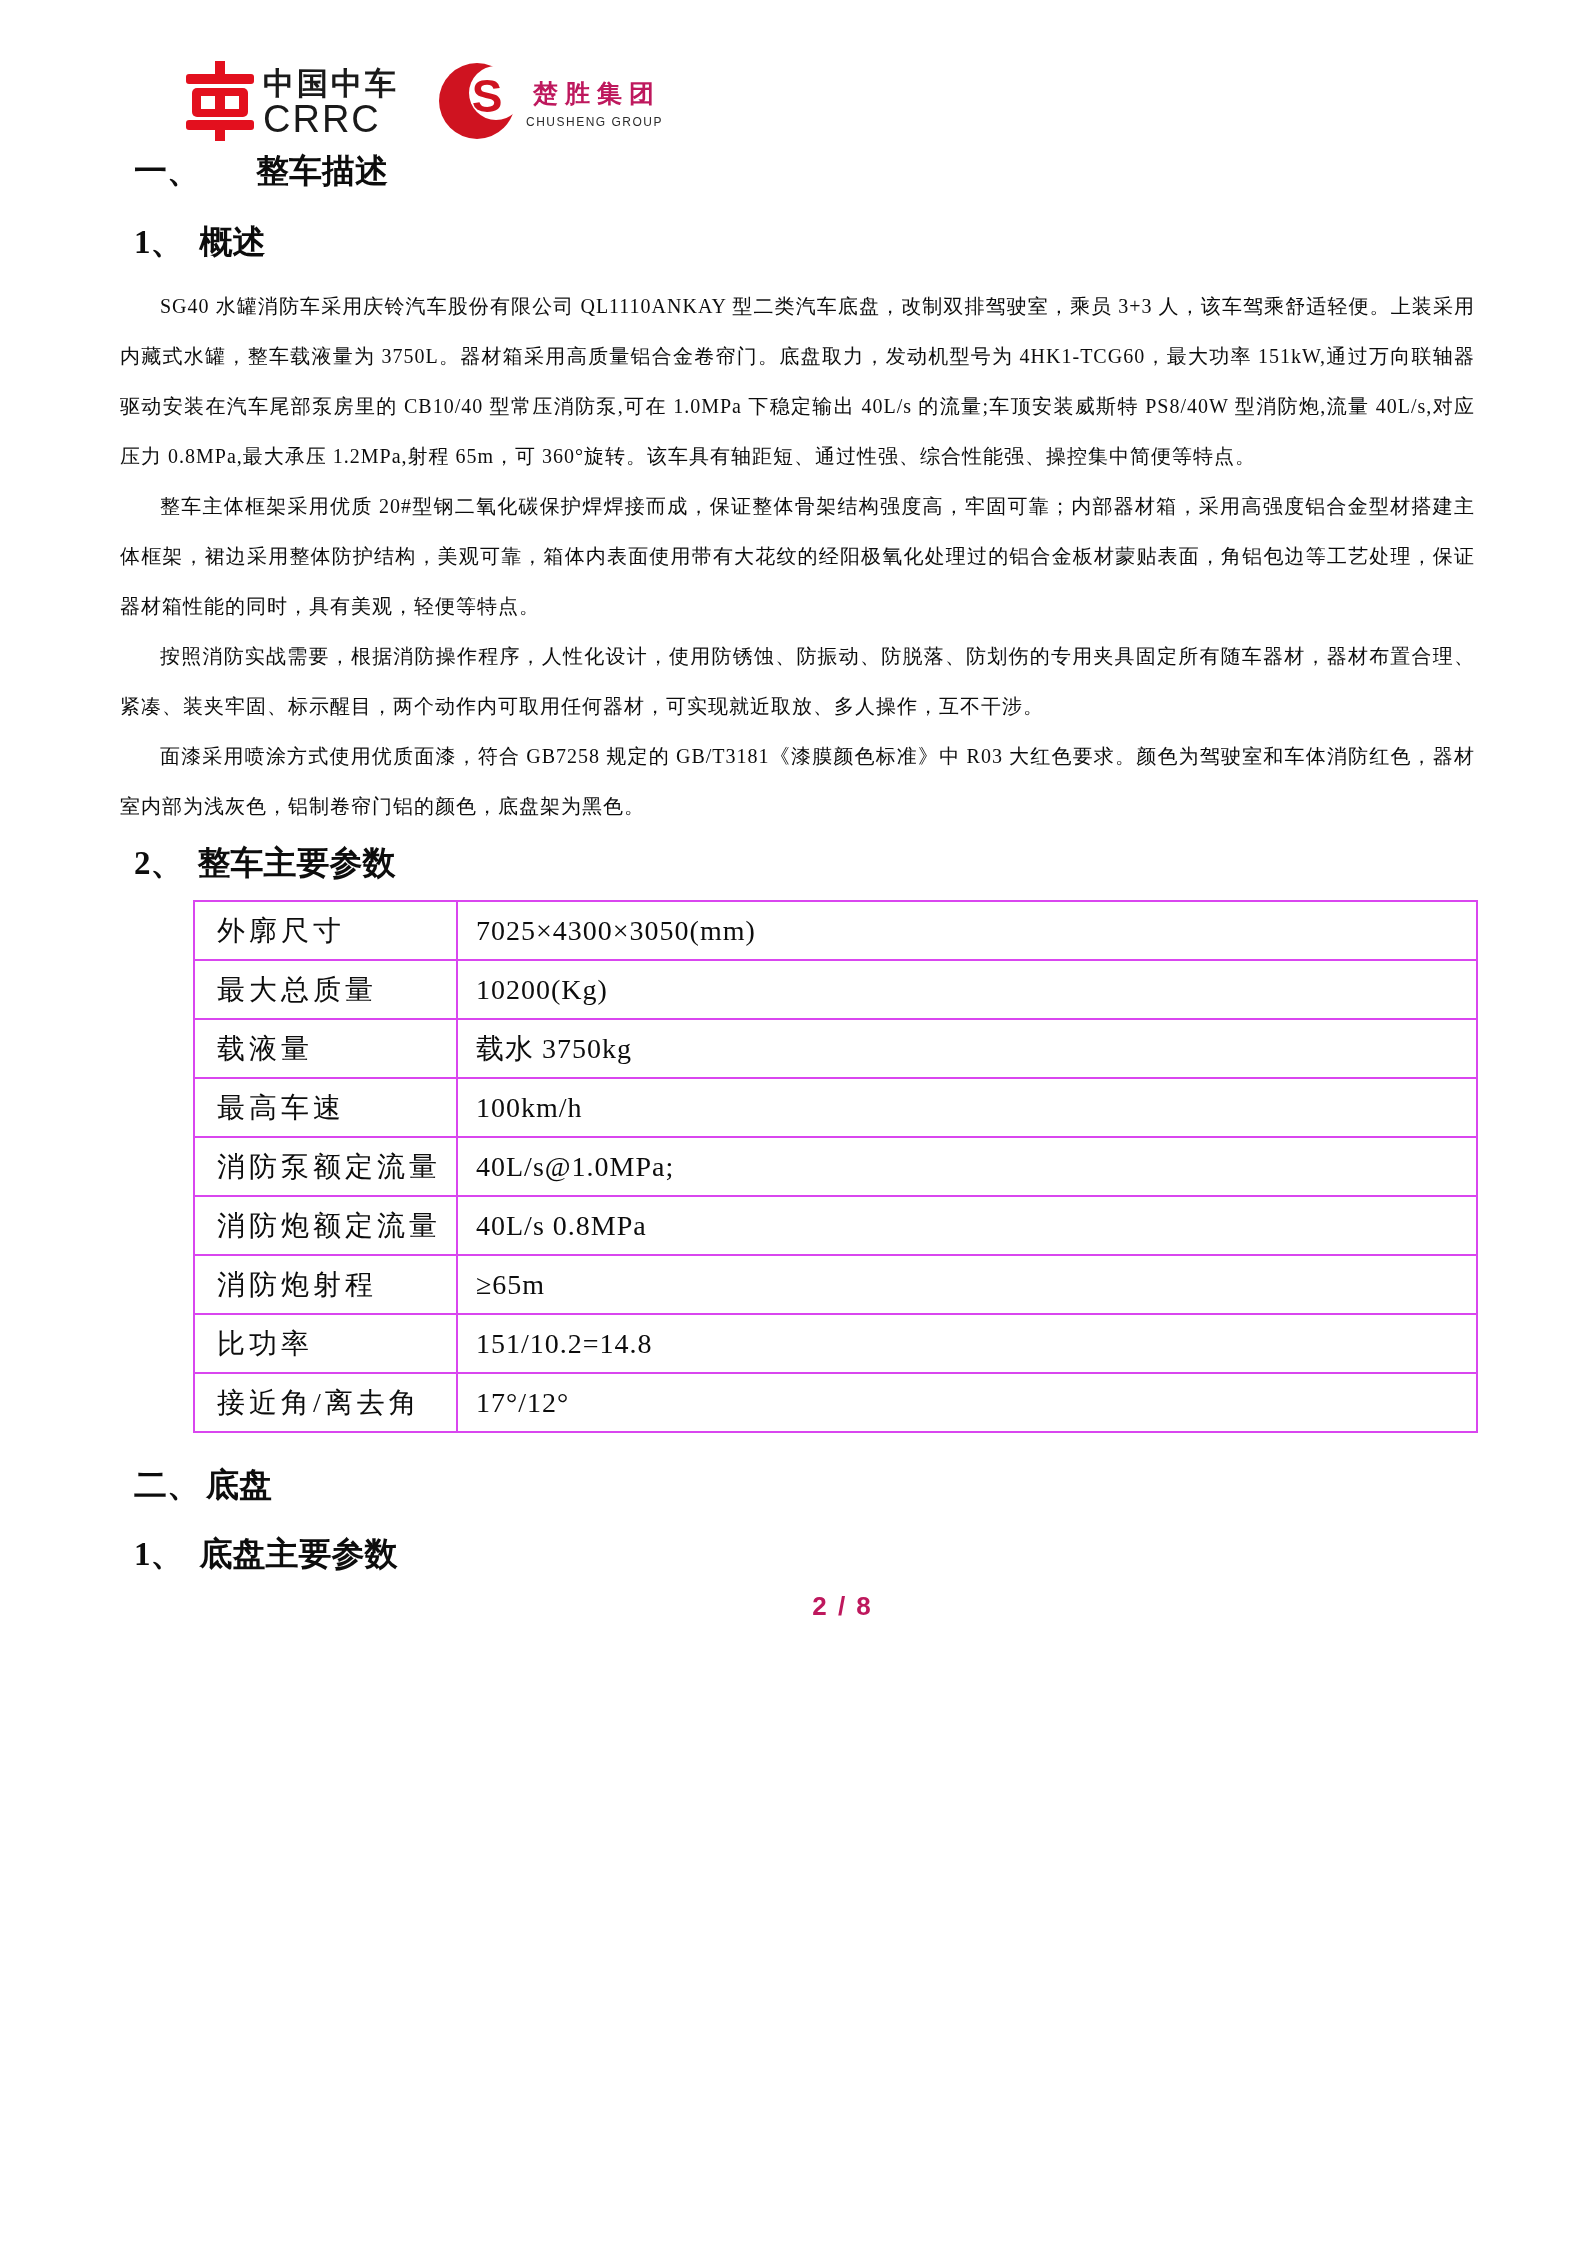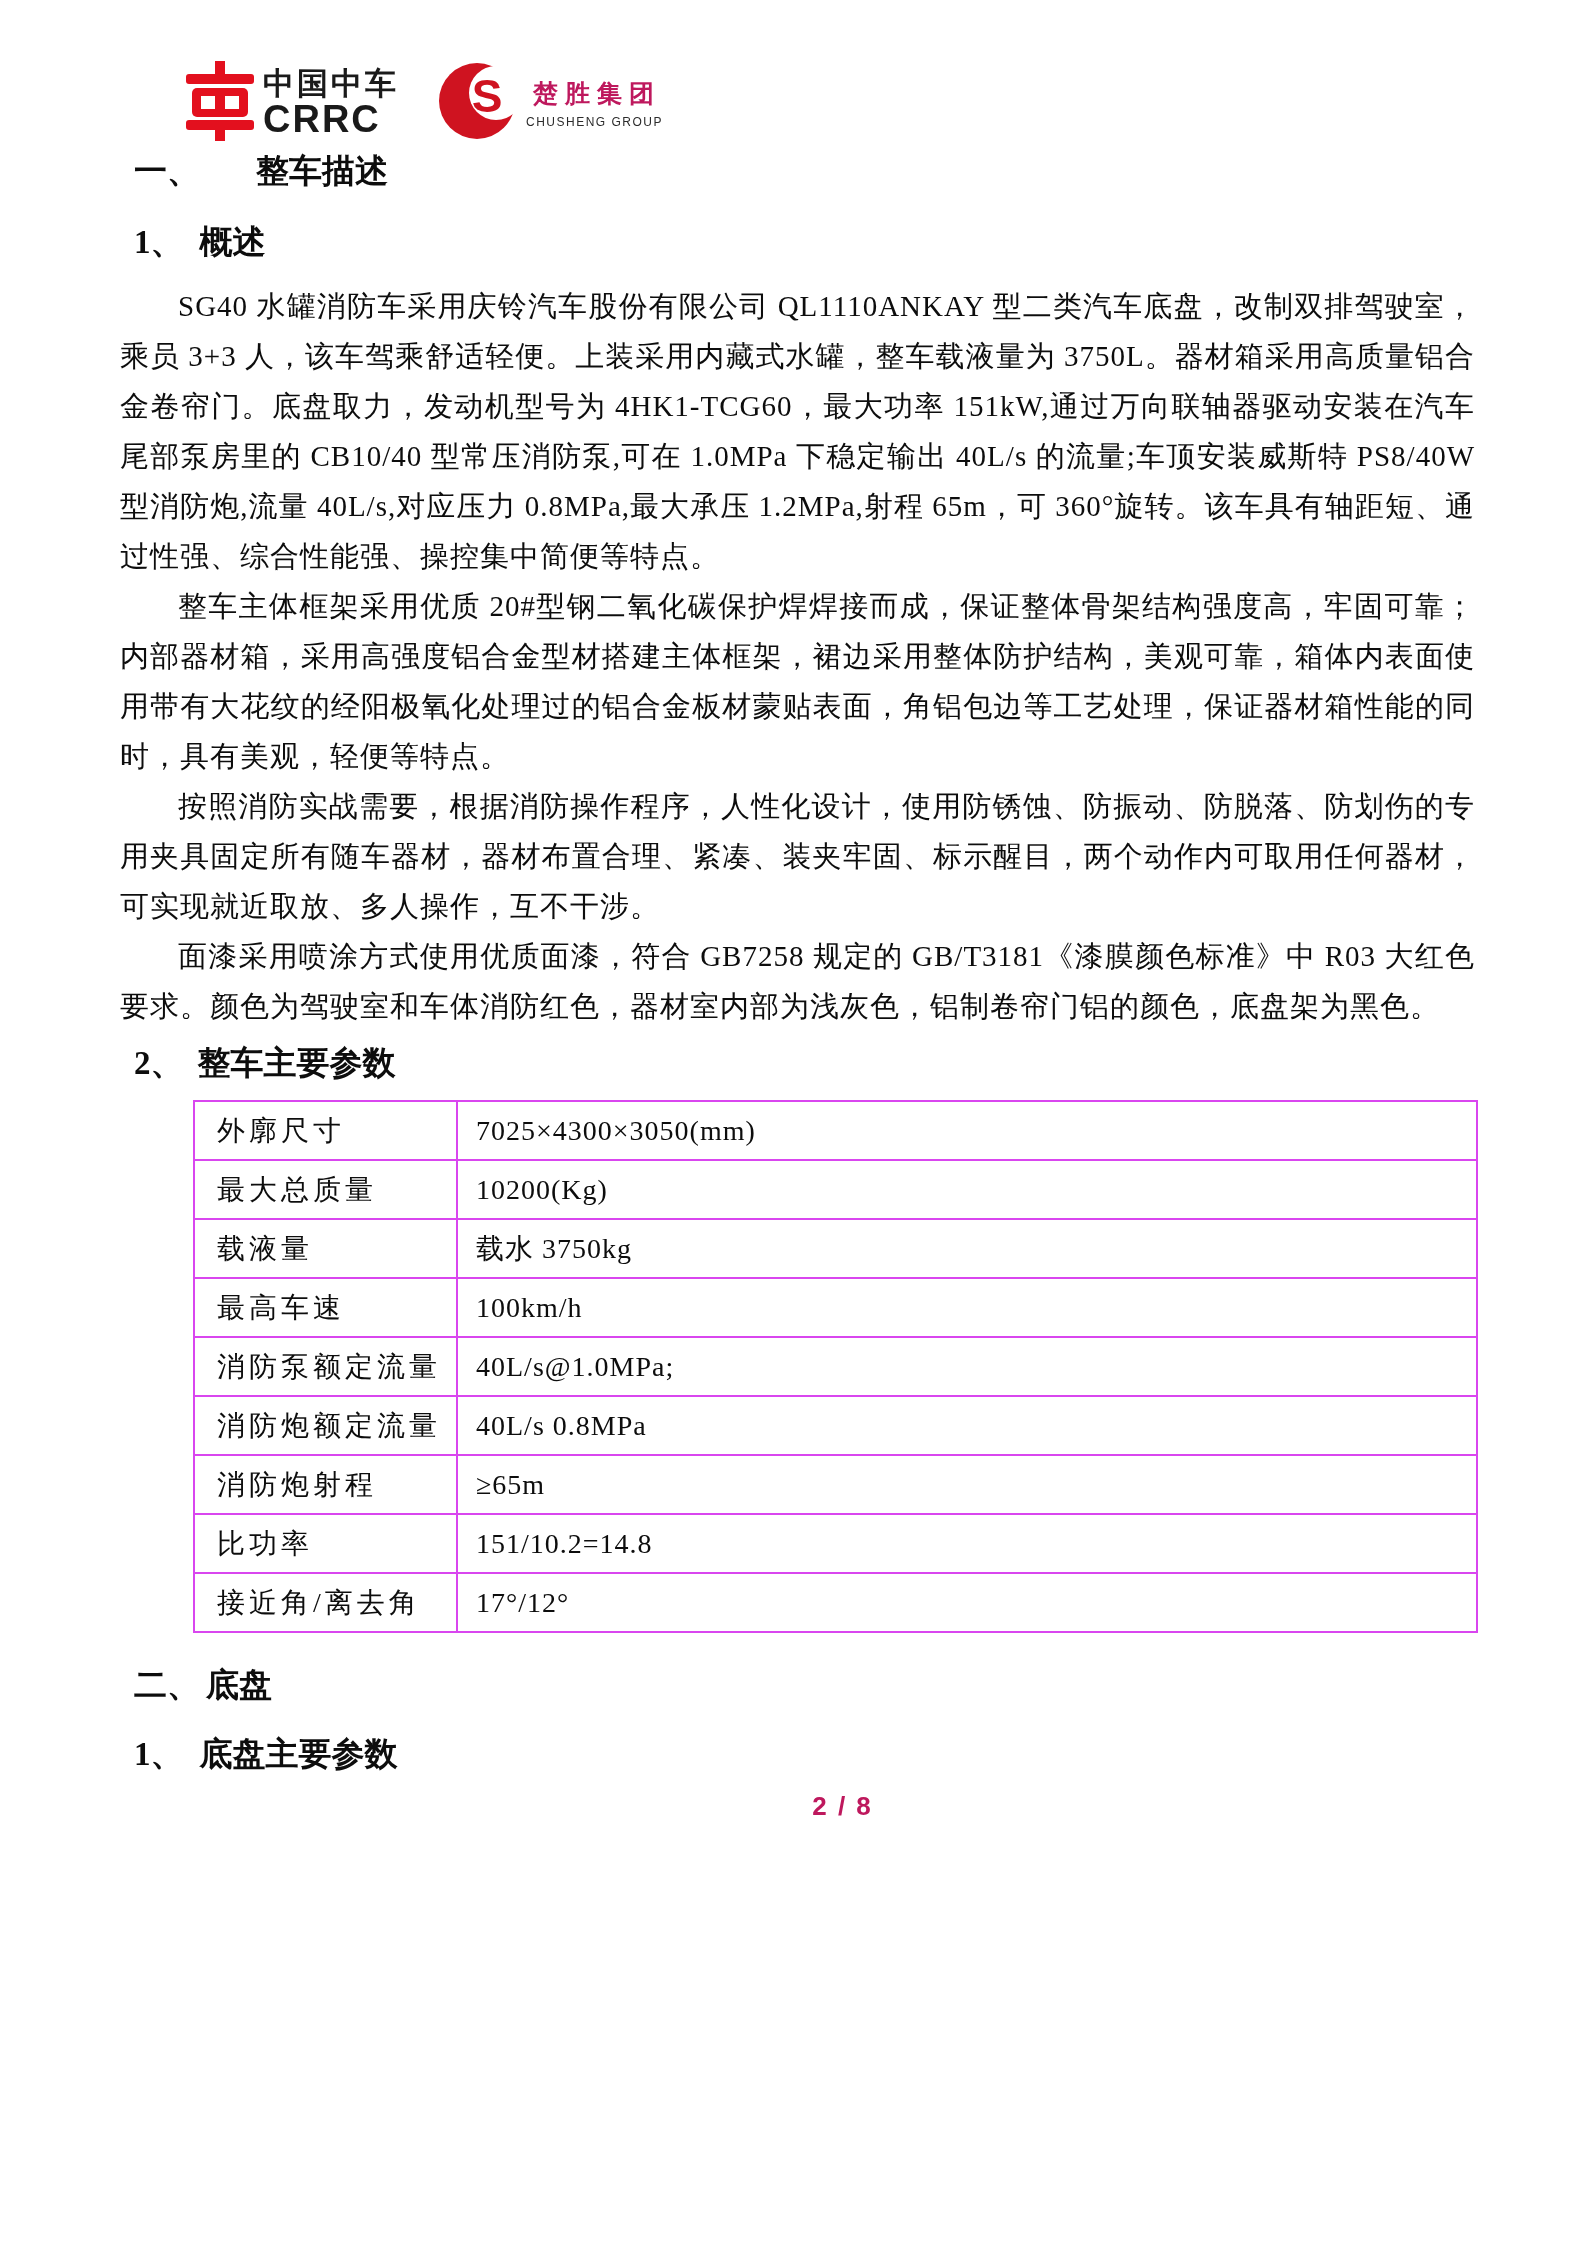--- a/index.html
+++ b/index.html
@@ -30,21 +30,21 @@
     display: flex;
     align-items: center;
     gap: 7px;
     font-family: "Liberation Sans", sans-serif;
   }
   .logo-text { display: flex; flex-direction: column; justify-content: center; }
   .crrc-cn {
     font-size: 31px; font-weight: bold; color: #1a1a1a; letter-spacing: 3px; line-height: 32px;
   }
   .crrc-en {
-    font-size: 38px; font-weight: 700; color: #1a1a1a; letter-spacing: 2px; line-height: 38px;
+    font-size: 38px; font-weight: 400; color: #1a1a1a; letter-spacing: 2px; line-height: 38px;
   }
   .cs-cn {
     font-size: 25px; font-weight: bold; color: #be185d; letter-spacing: 7px; line-height: 38px; margin-left: 7px;
   }
   .cs-en {
     font-size: 12px; font-weight: normal; color: #2b2b2b; letter-spacing: 1.5px; line-height: 20px;
   }
 
   
   .heading {
@@ -64,21 +64,21 @@
   .h-params .num { margin-right: 14px; }
   .h-sec2   { margin-top: 30px; }
   .h-sec2 .num { margin-right: 6px; }
   .h-chassis{ margin-top: 24px; }
   .h-chassis .num { margin-right: 16px; }
 
   
   .paras { margin-top: 16px; }
   .paras p {
     margin: 0;
-    font-size: 29px;
+    font-size: 20px;
     line-height: 50px;
     letter-spacing: 1px;
     text-align: justify;
     text-indent: 2em;
     color: #0d0d0d;
   }
 
   
   table.params {
     border-collapse: collapse;

